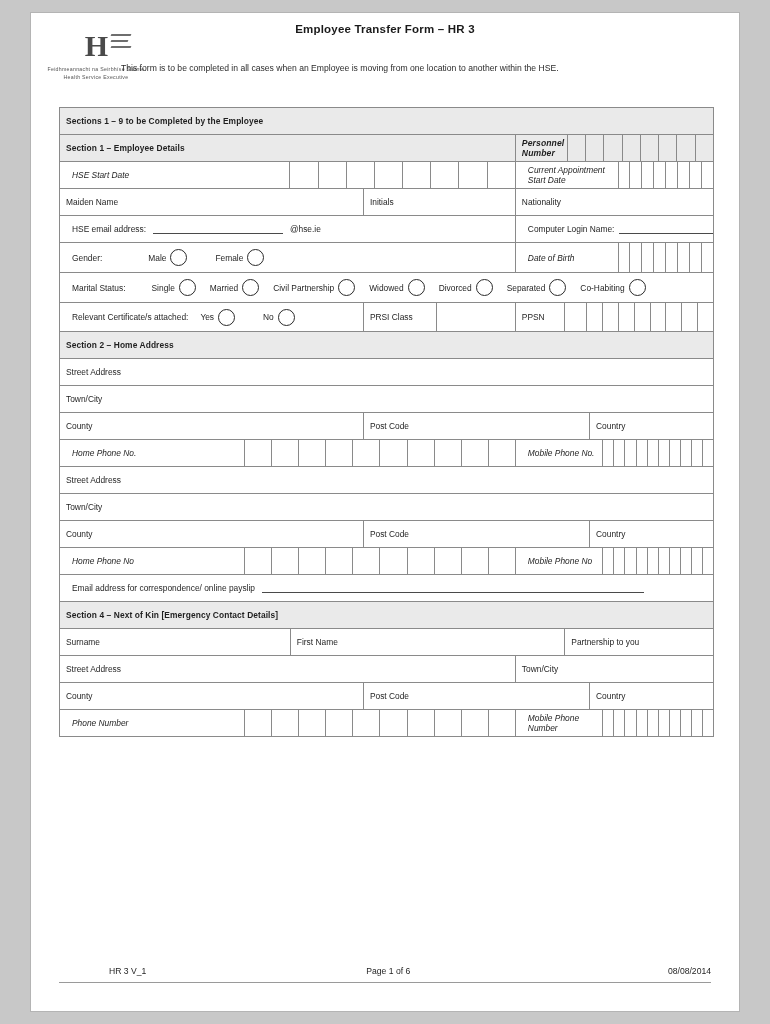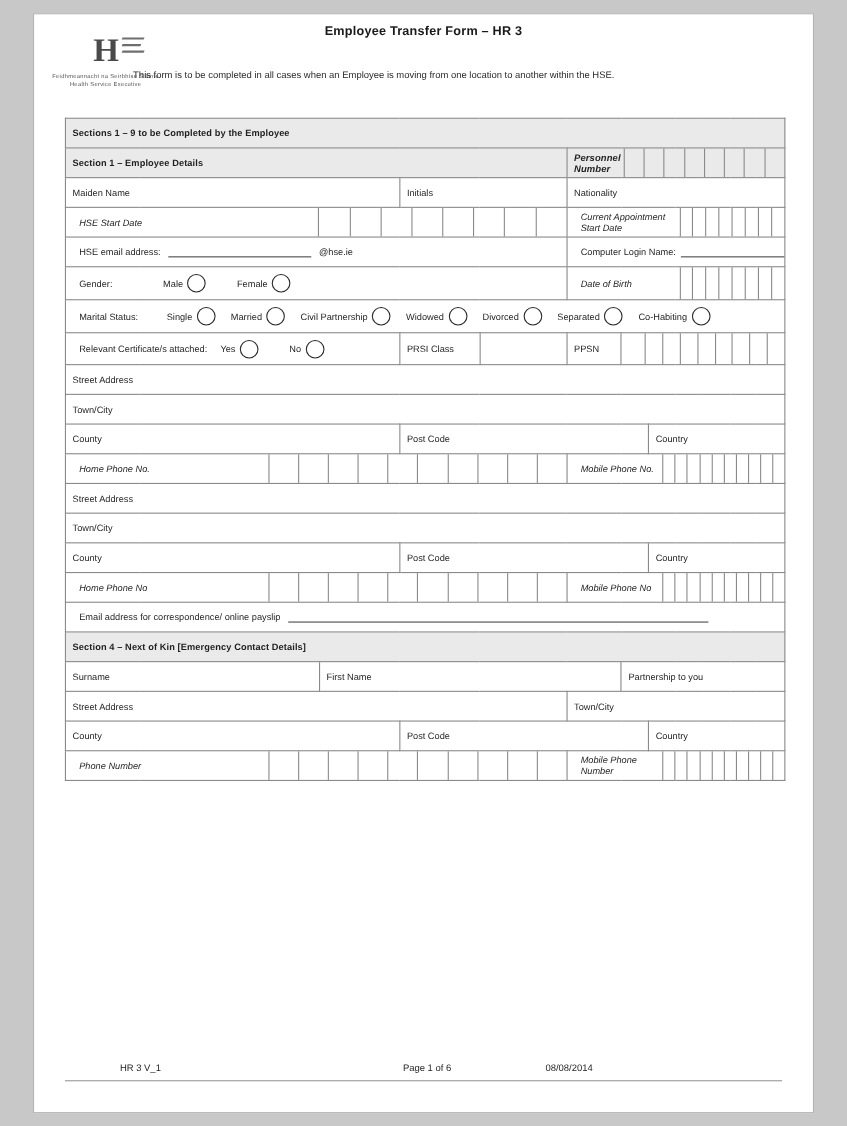--- a/index.html
+++ b/index.html
@@ -190,21 +190,21 @@
     bottom: 28px;
   }
   .footer-row {
     display: flex;
     font-size: 8.6px;
     color: #1f1f1f;
     padding-bottom: 6px;
   }
   .footer-left { width: 34%; padding-left: 50px; }
   .footer-mid  { width: 33%; text-align: center; }
-  .footer-right{ width: 33%; text-align: left; }
+  .footer-right{ width: 33%; text-align: right; }
   .footer-rule {
     border-top: 1px solid #9a9a9a;
     width: 100%;
   }
 </style>
 </head>
 <body>
 
 <div class="page">
 
@@ -263,52 +263,52 @@
             <i></i>
             <i></i>
             <i></i>
             <i></i>
           </div>
         </td>
       </tr>
 
 
       <tr>
+        <td colspan="6" class="nopad">
+          <div class="boxes">
+            <i style="flex:8 1 0;border-left:none;display:flex;align-items:center;padding-left:6px">HSE Start Date</i>
+            <i></i>
+            <i></i>
+            <i></i>
+            <i></i>
+            <i></i>
+            <i></i>
+            <i></i>
+            <i></i>
+          </div>
+        </td>
+        <td colspan="8" class="nopad">
+          <div class="boxes">
+            <i style="flex:8.2 1 0;border-left:none;display:flex;align-items:center;padding-left:6px">Current Appointment Start Date</i>
+            <i></i>
+            <i></i>
+            <i></i>
+            <i></i>
+            <i></i>
+            <i></i>
+            <i></i>
+            <i></i>
+          </div>
+        </td>
+      </tr>
+
+      <tr>
         <td colspan="4">Maiden Name</td>
         <td colspan="2">Initials</td>
         <td colspan="8">Nationality</td>
-      </tr>
-
-      <tr>
-        <td colspan="6" class="nopad">
-          <div class="boxes">
-            <i style="flex:8 1 0;border-left:none;display:flex;align-items:center;padding-left:6px">HSE Start Date</i>
-            <i></i>
-            <i></i>
-            <i></i>
-            <i></i>
-            <i></i>
-            <i></i>
-            <i></i>
-            <i></i>
-          </div>
-        </td>
-        <td colspan="8" class="nopad">
-          <div class="boxes">
-            <i style="flex:8.2 1 0;border-left:none;display:flex;align-items:center;padding-left:6px">Current Appointment Start Date</i>
-            <i></i>
-            <i></i>
-            <i></i>
-            <i></i>
-            <i></i>
-            <i></i>
-            <i></i>
-            <i></i>
-          </div>
-        </td>
       </tr>
 
       <tr>
         <td colspan="6" class="nopad">
           <div class="row-inline">
             <span>HSE email address:</span>
             <span class="sp-xs"></span>
             <span class="uline" style="width:130px"></span>
             <span class="sp-xs"></span>
             <span>@hse.ie</span>
@@ -402,20 +402,23 @@
             <i></i>
             <i></i>
             <i></i>
             <i></i>
             <i></i>
             <i></i>
           </div>
         </td>
       </tr>
 
+      <tr>
+        <td class="sec sec-outer" colspan="14">Section 2 –  Home Address</td>
+      </tr>
       <tr>
         <td colspan="14">Street Address</td>
       </tr>
       <tr>
         <td colspan="14">Town/City</td>
       </tr>
       <tr>
         <td colspan="4">County</td>
         <td colspan="5">Post Code</td>
         <td colspan="5">Country</td>

